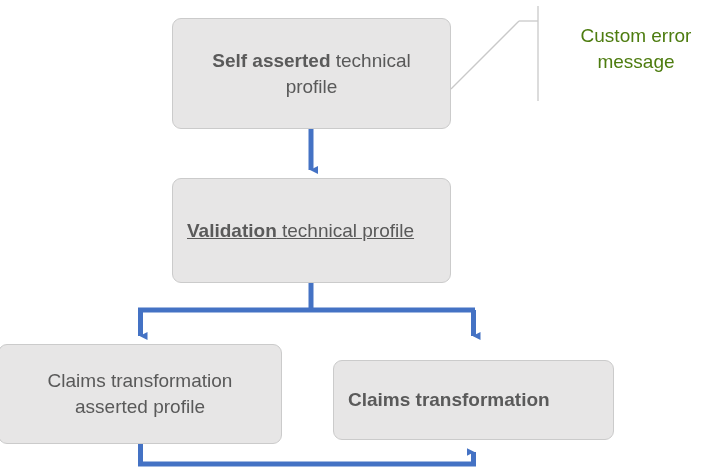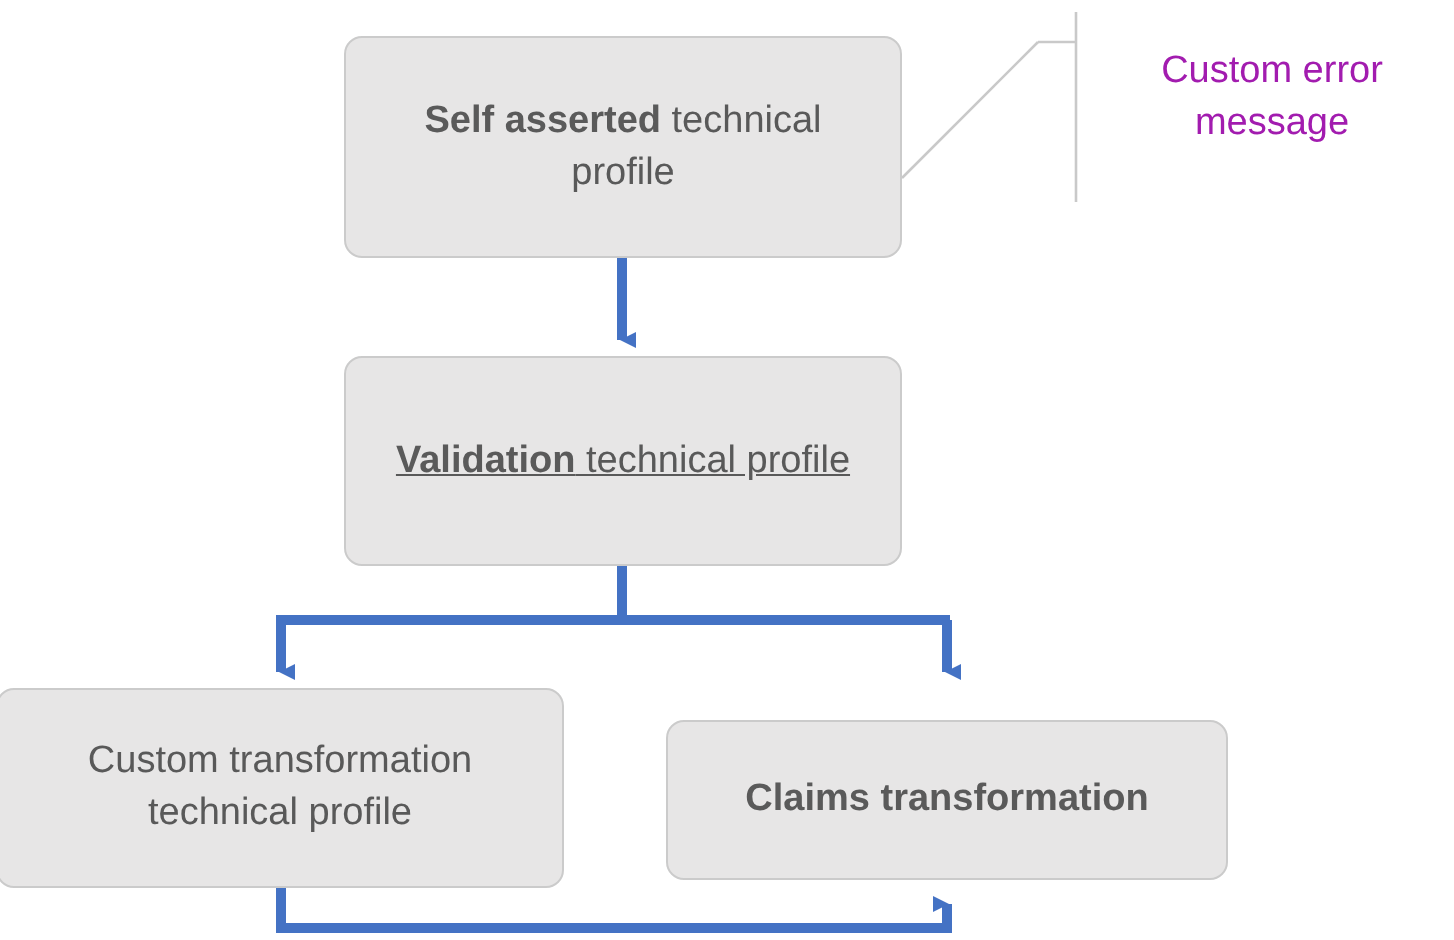--- a/index.html
+++ b/index.html
@@ -22,21 +22,20 @@
     height: 470px;
   }
   .node {
     position: absolute;
     box-sizing: border-box;
     background: #E7E6E6;
     border: 1px solid #CBCBCB;
     border-radius: 9px;
     display: flex;
     align-items: center;
-    justify-content: center;
     text-align: center;
     color: #595959;
     font-size: 19px;
     line-height: 1.35;
     padding: 4px 14px;
     z-index: 2;
   }
   .node .txt { display: block; }
   .node b { font-weight: bold; color: #5A5A5A; }
   .node .reg { font-weight: normal; }
@@ -44,21 +43,21 @@
   #node-self-asserted { left: 172px; top: 18px; width: 279px; height: 111px; }
   #node-validation    { left: 172px; top: 178px; width: 279px; height: 105px; text-decoration: underline; }
   #node-claims-xform-tp { left: -2px; top: 344px; width: 284px; height: 100px; }
   #node-claims-xform    { left: 333px; top: 360px; width: 281px; height: 80px; }
 
   #annotation-custom-error {
     position: absolute;
     left: 556px;
     top: 23px;
     width: 160px;
-    color: #a21caf;
+    color: #4d7c0f;
     font-size: 19px;
     line-height: 1.35;
     text-align: center;
     z-index: 2;
   }
 </style>
 </head>
 <body>
 
 <svg id="canvas" viewBox="0 0 727 470" xmlns="http://www.w3.org/2000/svg">
@@ -97,20 +96,20 @@
 
 <div class="node" id="node-self-asserted">
   <span class="txt"><b>Self asserted</b><span class="reg"> technical profile</span></span>
 </div>
 
 <div class="node" id="node-validation">
   <span class="txt"><b>Validation</b><span class="reg"> technical profile</span></span>
 </div>
 
 <div class="node" id="node-claims-xform-tp">
-  <span class="txt"><span class="reg">Custom transformation technical profile</span></span>
+  <span class="txt"><span class="reg">Claims transformation asserted profile</span></span>
 </div>
 
 <div class="node" id="node-claims-xform">
   <span class="txt"><b>Claims transformation</b></span>
 </div>
 
 <div id="annotation-custom-error">Custom error message</div>
 
 </body></html>

